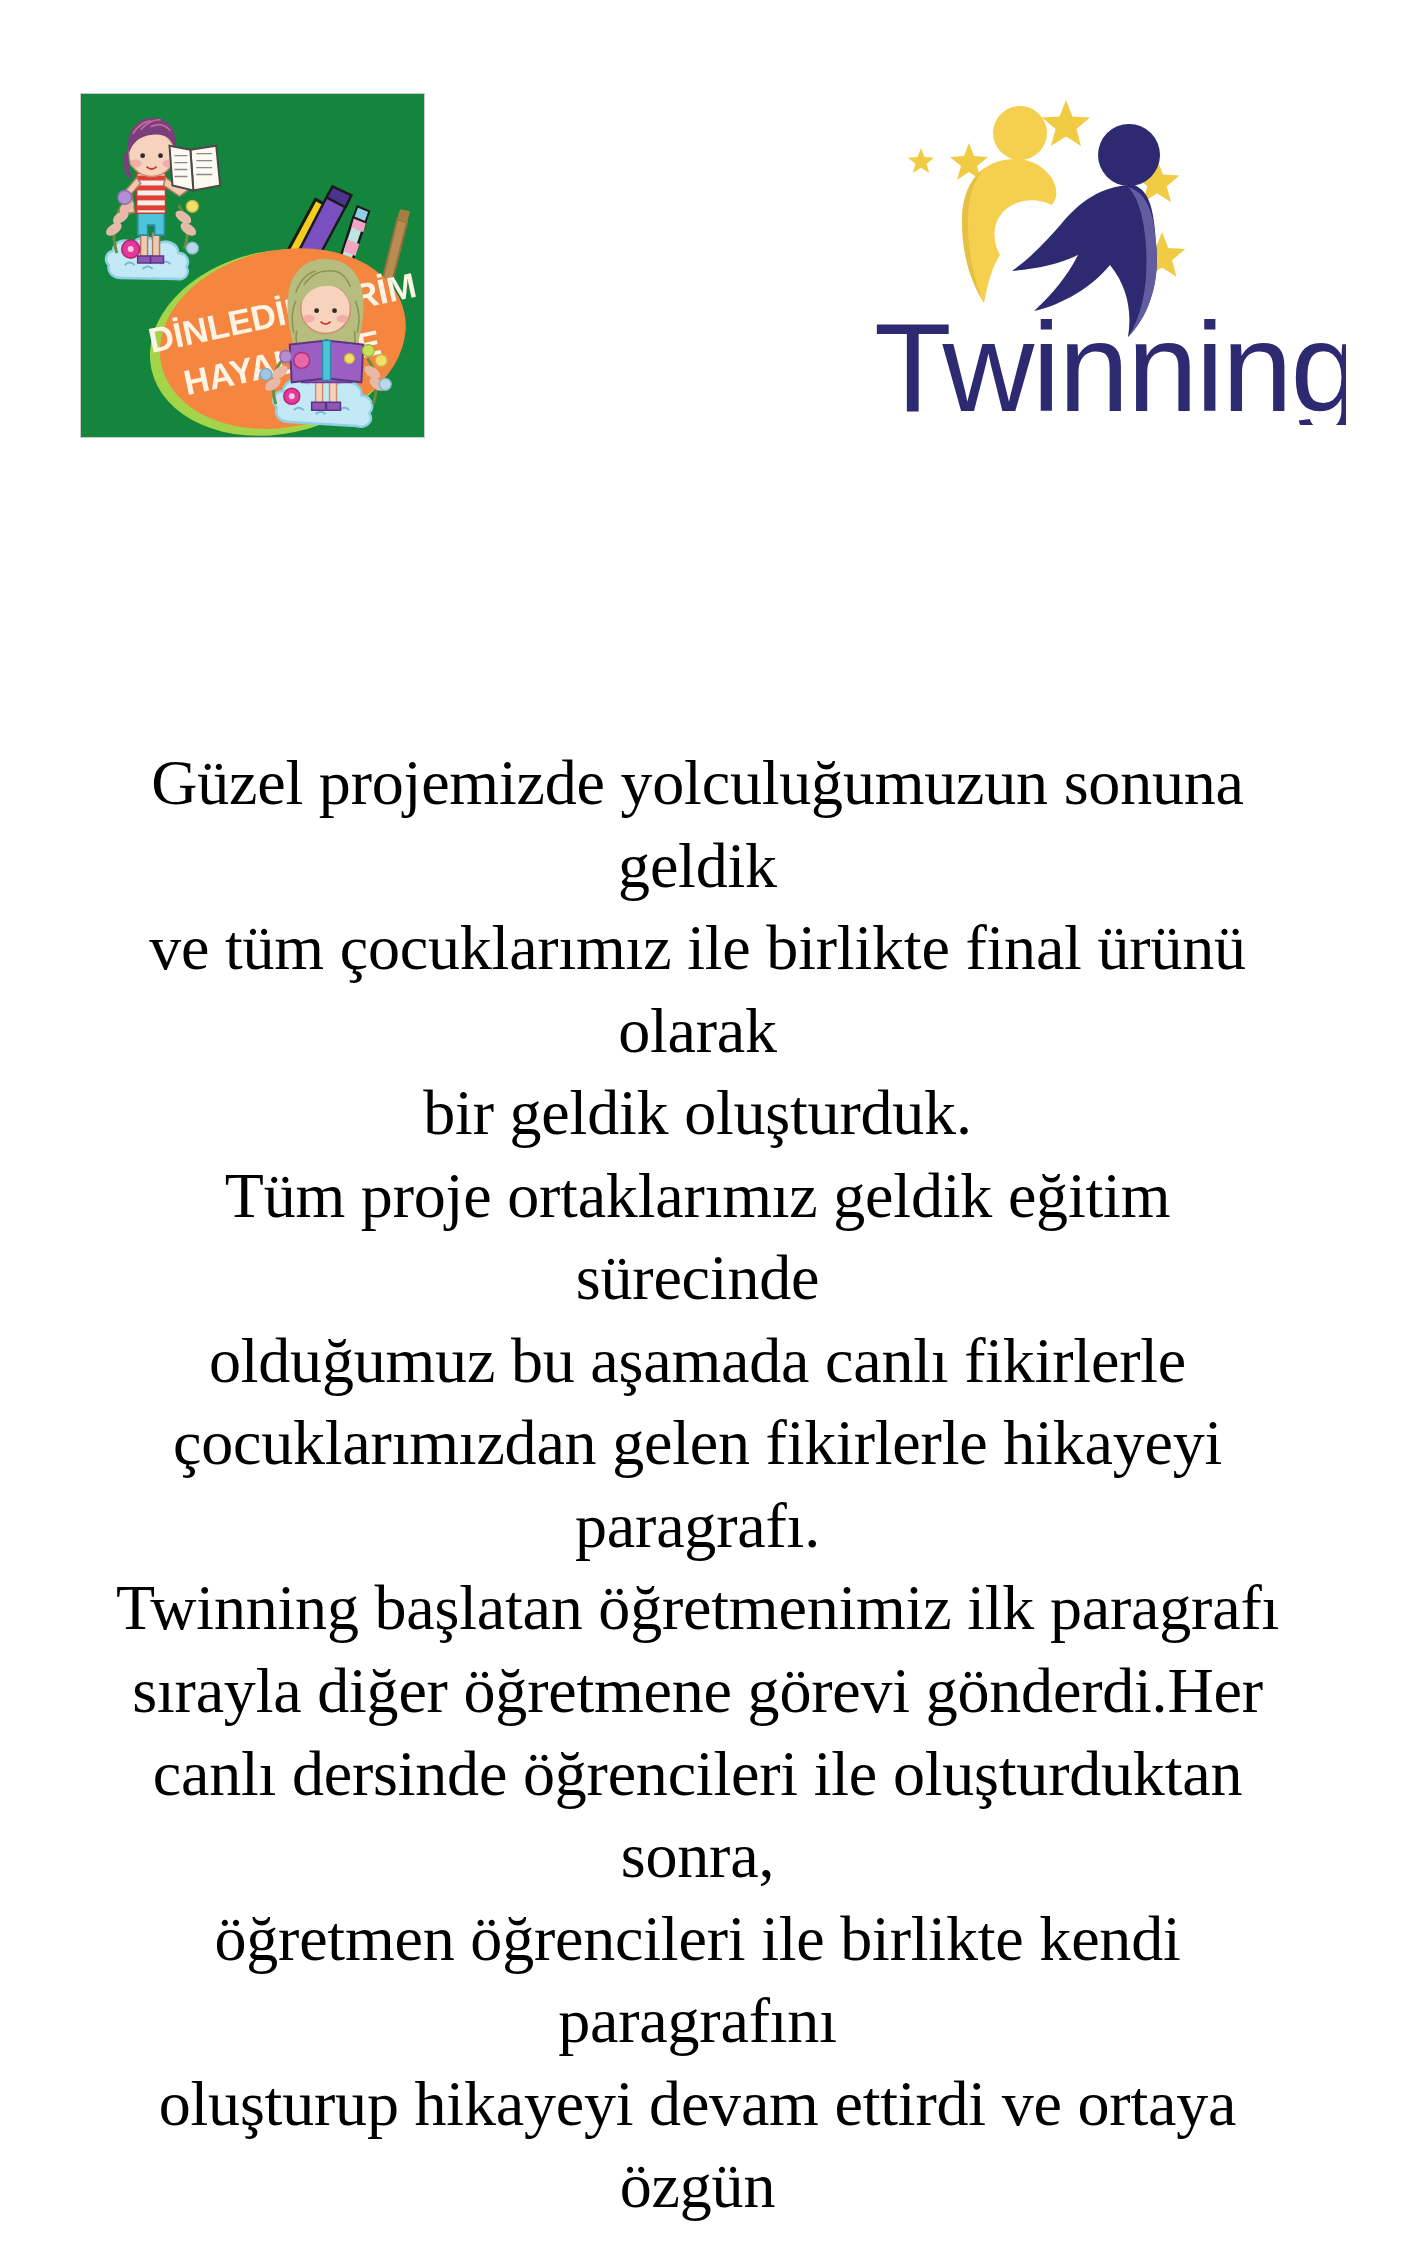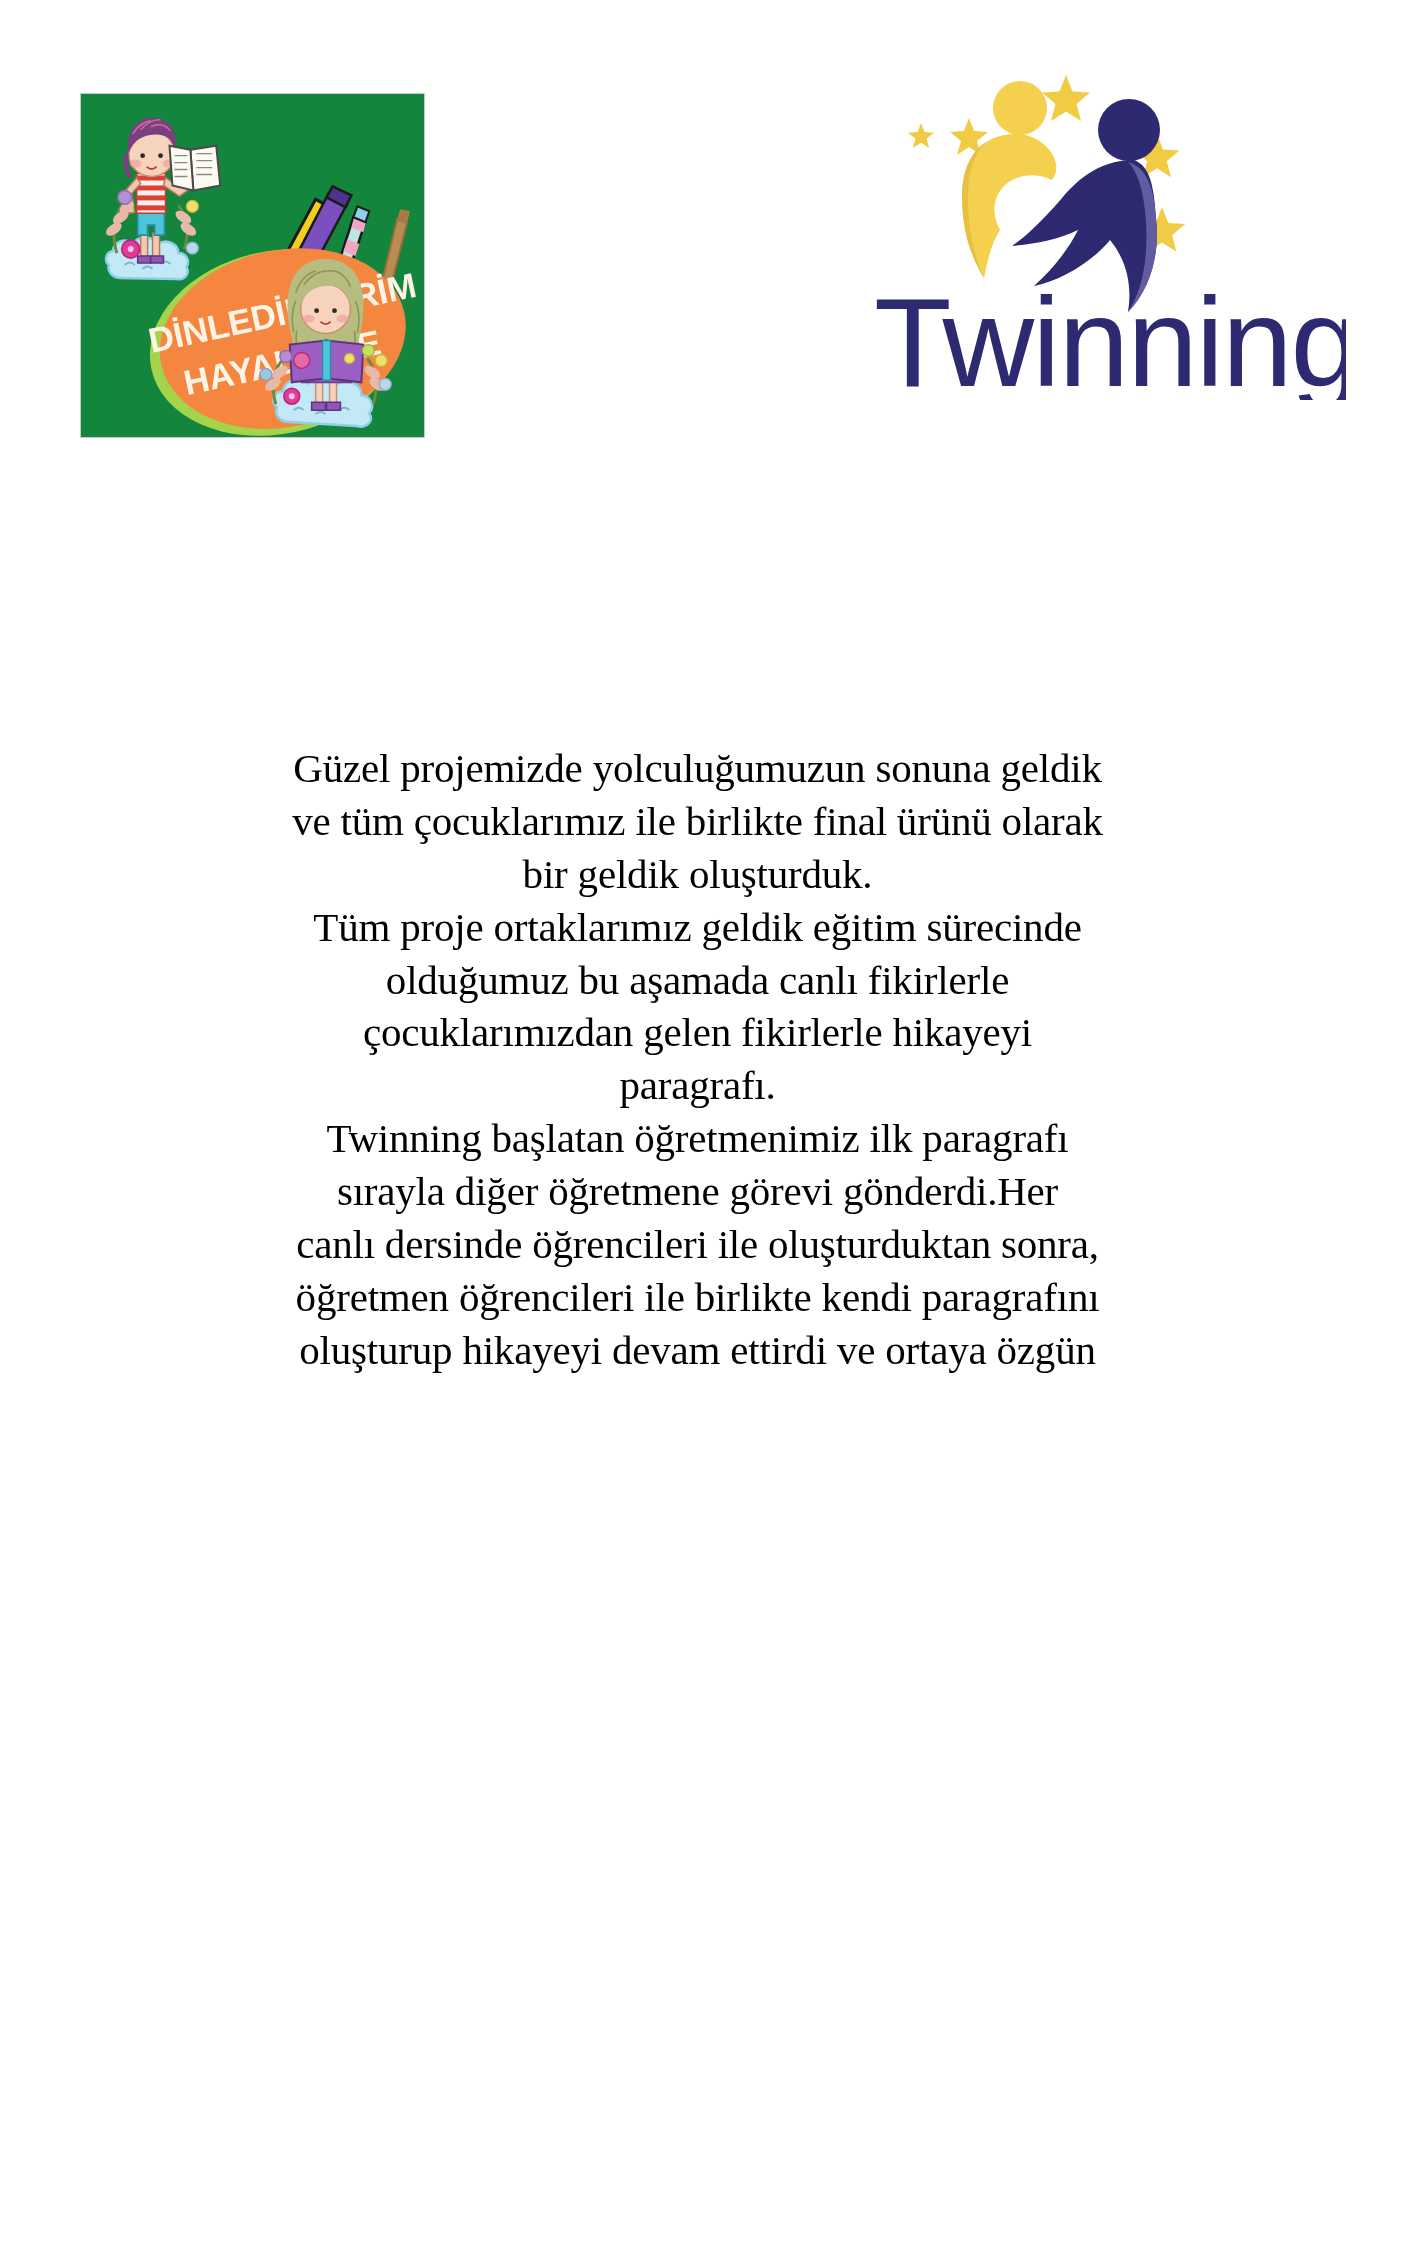--- a/index.html
+++ b/index.html
@@ -35,36 +35,36 @@
     border: 1px solid #c9c9c9;
     box-sizing: border-box;
     overflow: hidden;
   }
   #project-logo .lg-svg { display: block; width: 100%; height: 100%; }
 
   
   #etwinning-logo {
     position: absolute;
     left: 866px;
-    top: 50px;
+    top: 75px;
     width: 480px;
     height: 350px;
     text-align: center;
   }
   #etwinning-logo .lg-svg { display: block; width: 100%; height: 100%; }
 
   
   #story-text {
     position: absolute;
     left: 100px;
     top: 742px;
     width: 1195px;
     text-align: center;
     color: #000000;
-    font-size: 41px;
+    font-size: 64px;
     line-height: 1.29;
     font-family: "Liberation Serif", "DejaVu Serif", serif;
     font-weight: 400;
     letter-spacing: -0.2px;
   }
   #story-text p {
     margin: 0;
     padding: 0;
   }
 </style>

